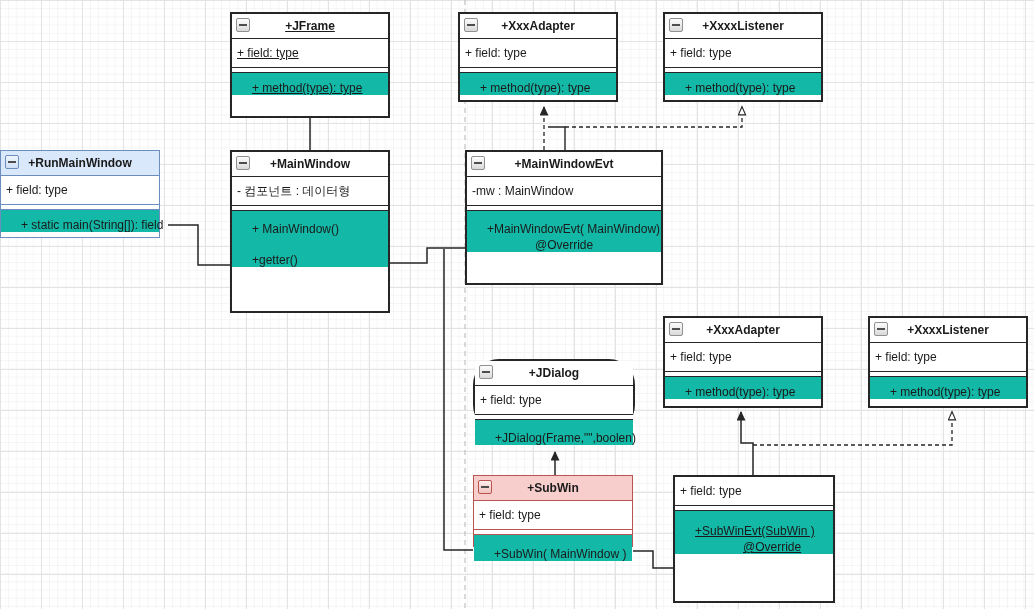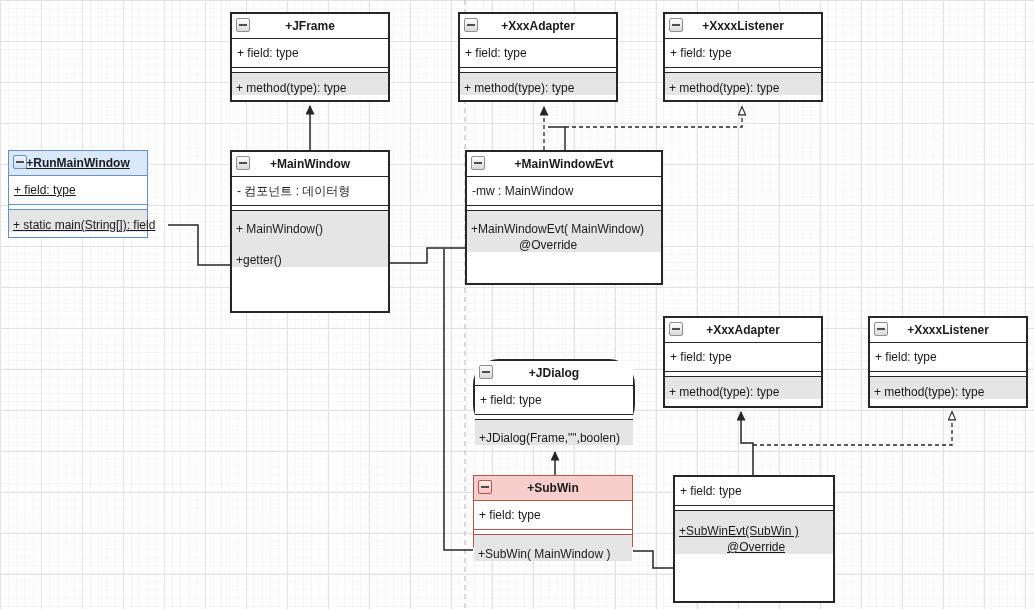--- a/index.html
+++ b/index.html
@@ -25,38 +25,38 @@
   }
   .uml .ci{
     position:absolute;left:4px;top:4px;width:14px;height:14px;box-sizing:border-box;
     border:1px solid #909090;border-radius:2px;
     background:linear-gradient(#fdfdfd,#d9d9d9);
     display:flex;align-items:center;justify-content:center;
   }
   .uml .ci i{display:block;width:8px;height:2px;background:#4d4d4d;}
   .uml .f{height:28px;border-bottom:1px solid #262626;display:flex;align-items:center;padding:0 5px;background:#fff;}
   .uml .sep{height:4px;border-bottom:1px solid #262626;background:#fff;}
-  .uml .m{padding:8px 5px 0 4px;background:#e5e5e5;}
+  .uml .m{padding:8px 5px 0 20px;background:#14b8a6;}
   .uml .m div{white-space:pre;}
   
   .uml.blue{border:1.5px solid #6c8ebf;}
   .uml.blue .t{background:#dae8fc;border-bottom-color:#6c8ebf;}
   .uml.blue .f{border-bottom-color:#6c8ebf;}
   .uml.blue .sep{border-bottom-color:#6c8ebf;}
   .uml.blue .ci{border-color:#6c8ebf;background:linear-gradient(#eef4fd,#cfe0f5);}
   .uml.pink{border:1.5px solid #b85450;}
   .uml.pink .t{background:#f8cecc;border-bottom-color:#b85450;}
   .uml.pink .f{border-bottom-color:#b85450;}
   .uml.pink .sep{border-bottom-color:#b85450;}
   .uml.pink .ci{border-color:#b85450;background:linear-gradient(#fdeeed,#f3c3c0);}
   
-  .b-jframe{left:230px;top:12px;width:160px;height:90px;}
+  .b-jframe{left:230px;top:12px;width:160px;height:106px;text-decoration:underline;}
   .b-adapter-top{left:458px;top:12px;width:160px;height:90px;}
   .b-listener-top{left:663px;top:12px;width:160px;height:90px;}
-  .b-run{left:8px;top:150px;width:140px;height:88px;text-decoration:underline;}
+  .b-run{left:0;top:150px;width:160px;height:88px;}
   .b-main{left:230px;top:150px;width:160px;height:163px;}
   .b-evt{left:465px;top:150px;width:198px;height:135px;}
   .b-jdialog{left:473px;top:359px;width:162px;height:72px;border-radius:26px;}
   .b-adapter-bot{left:663px;top:316px;width:160px;height:92px;}
   .b-listener-bot{left:868px;top:316px;width:160px;height:92px;}
   .b-subwin{left:473px;top:475px;width:160px;height:72px;}
   .b-subwinevt{left:673px;top:475px;width:162px;height:128px;}
   
   .b-main .m div + div{margin-top:17px;}
   .b-evt .m div + div, .b-subwinevt .m div + div{margin-top:2px;margin-left:48px;}

